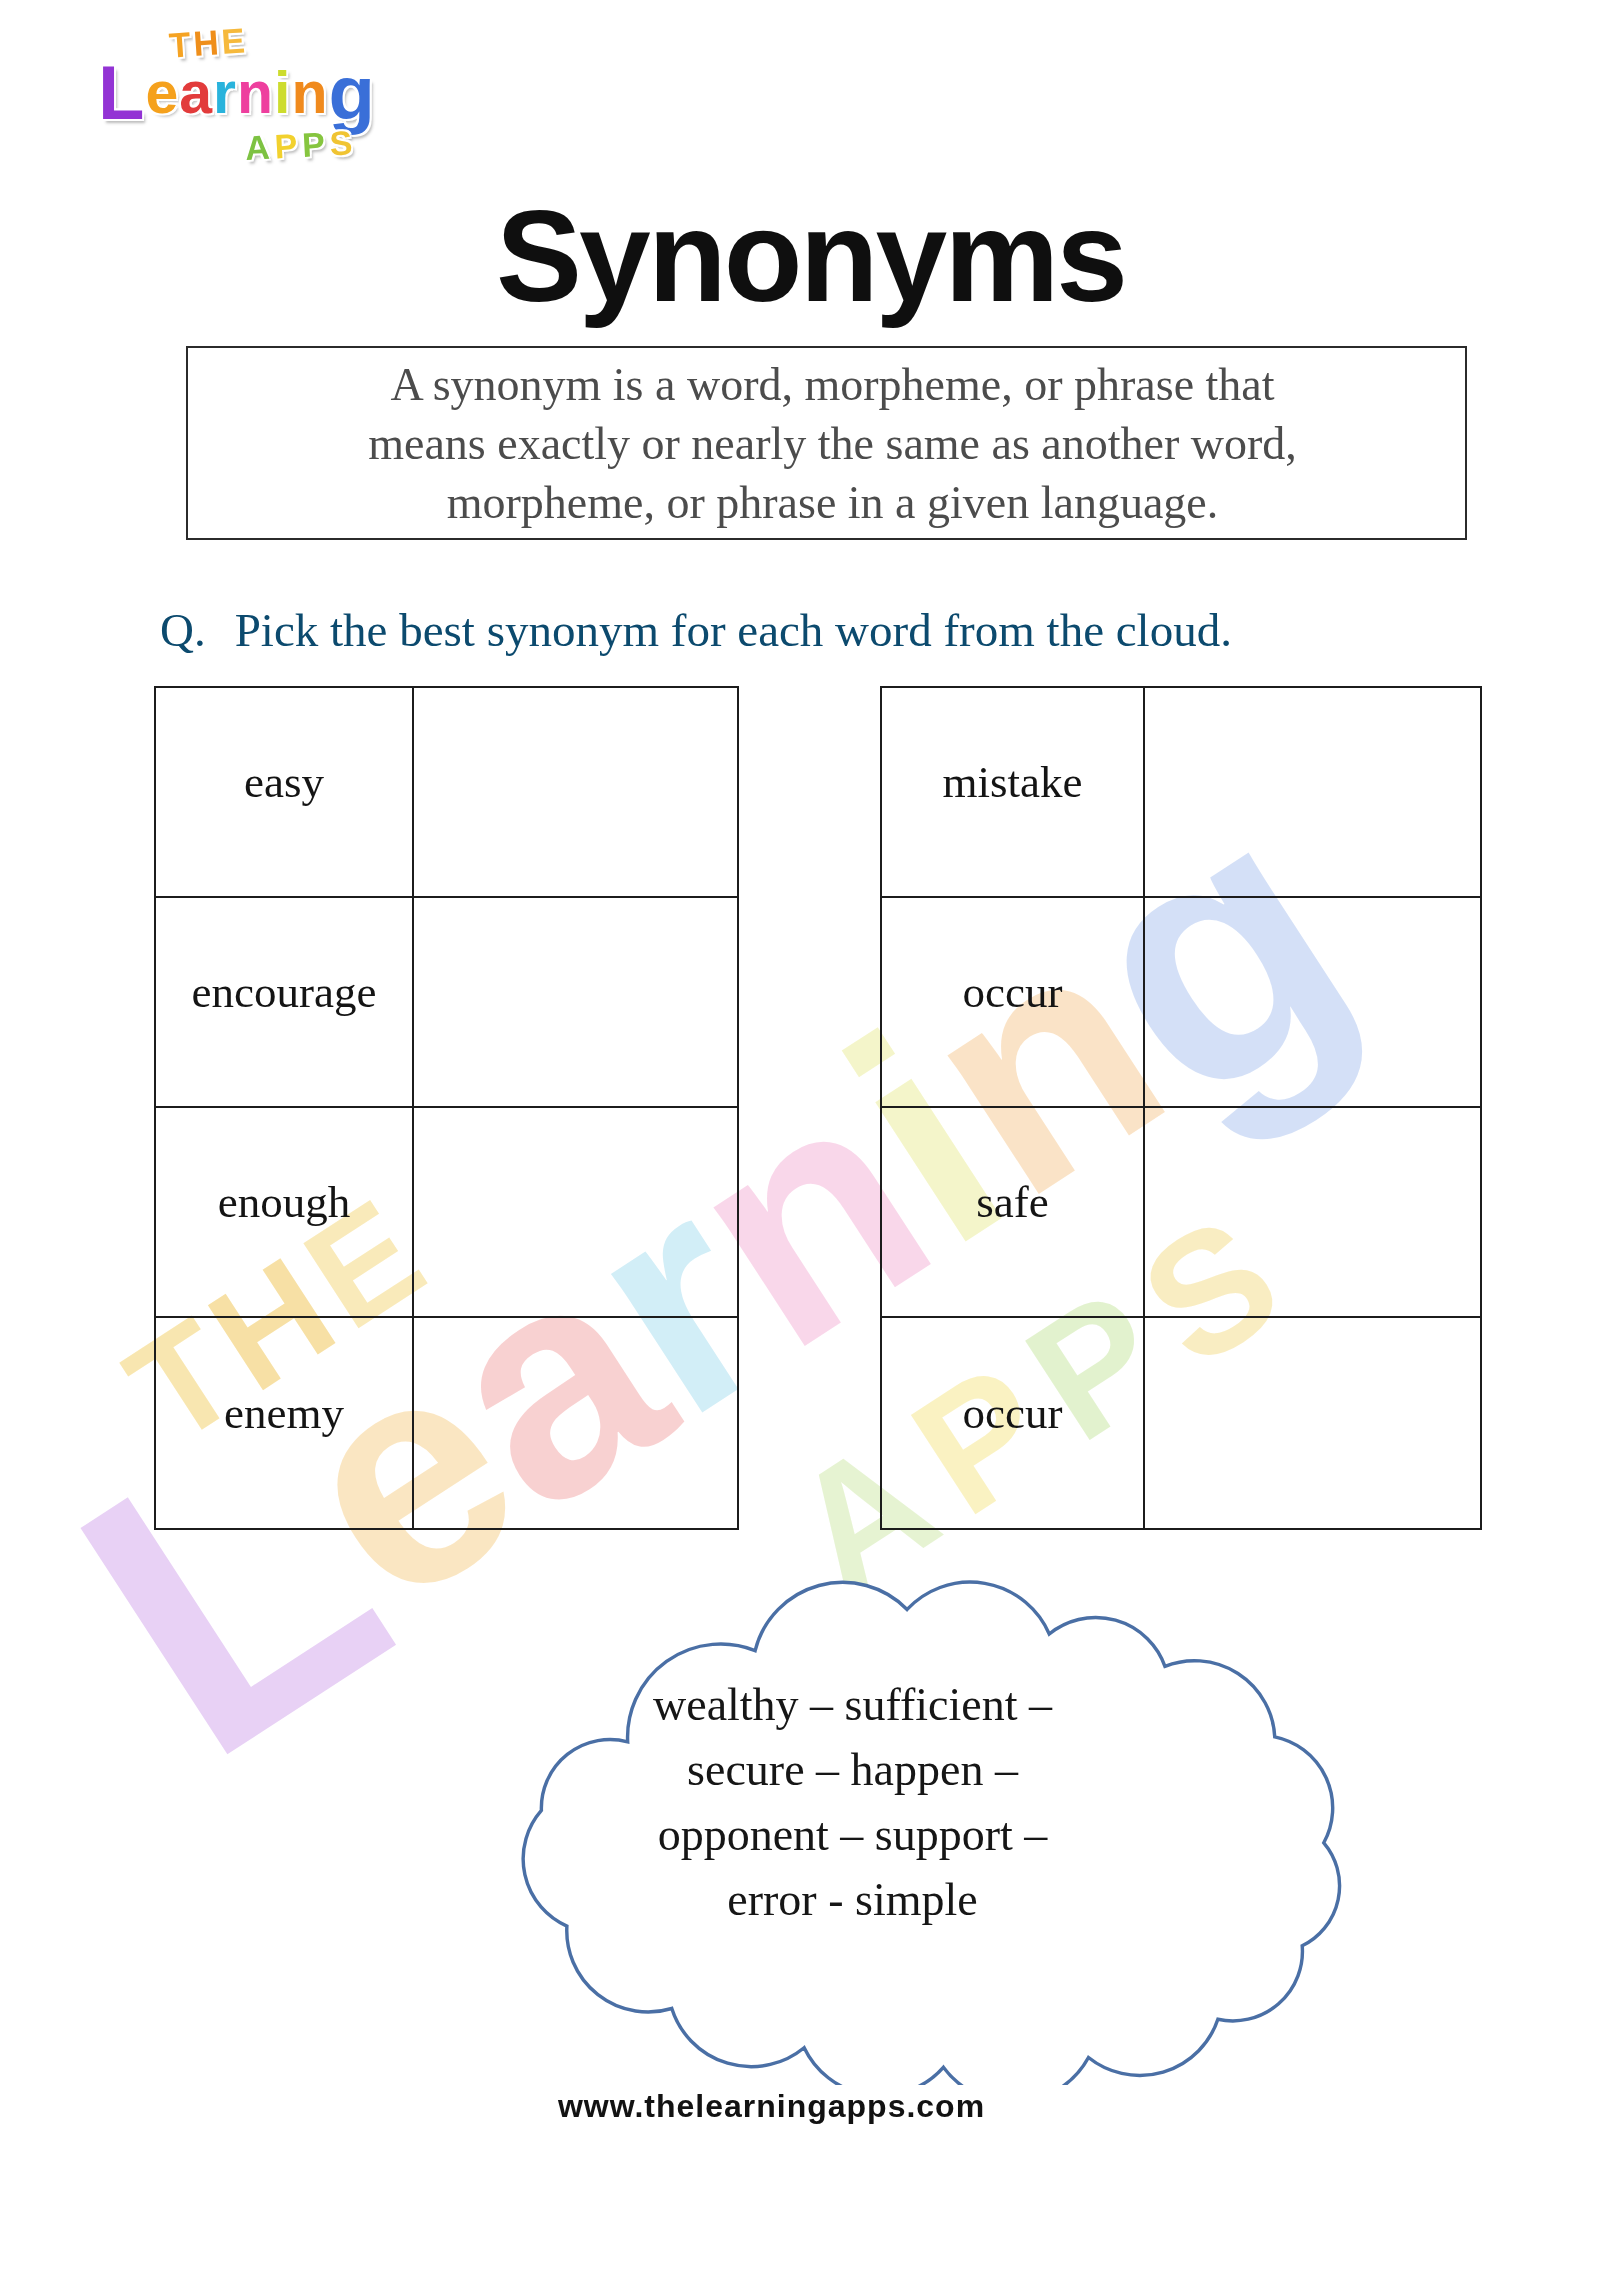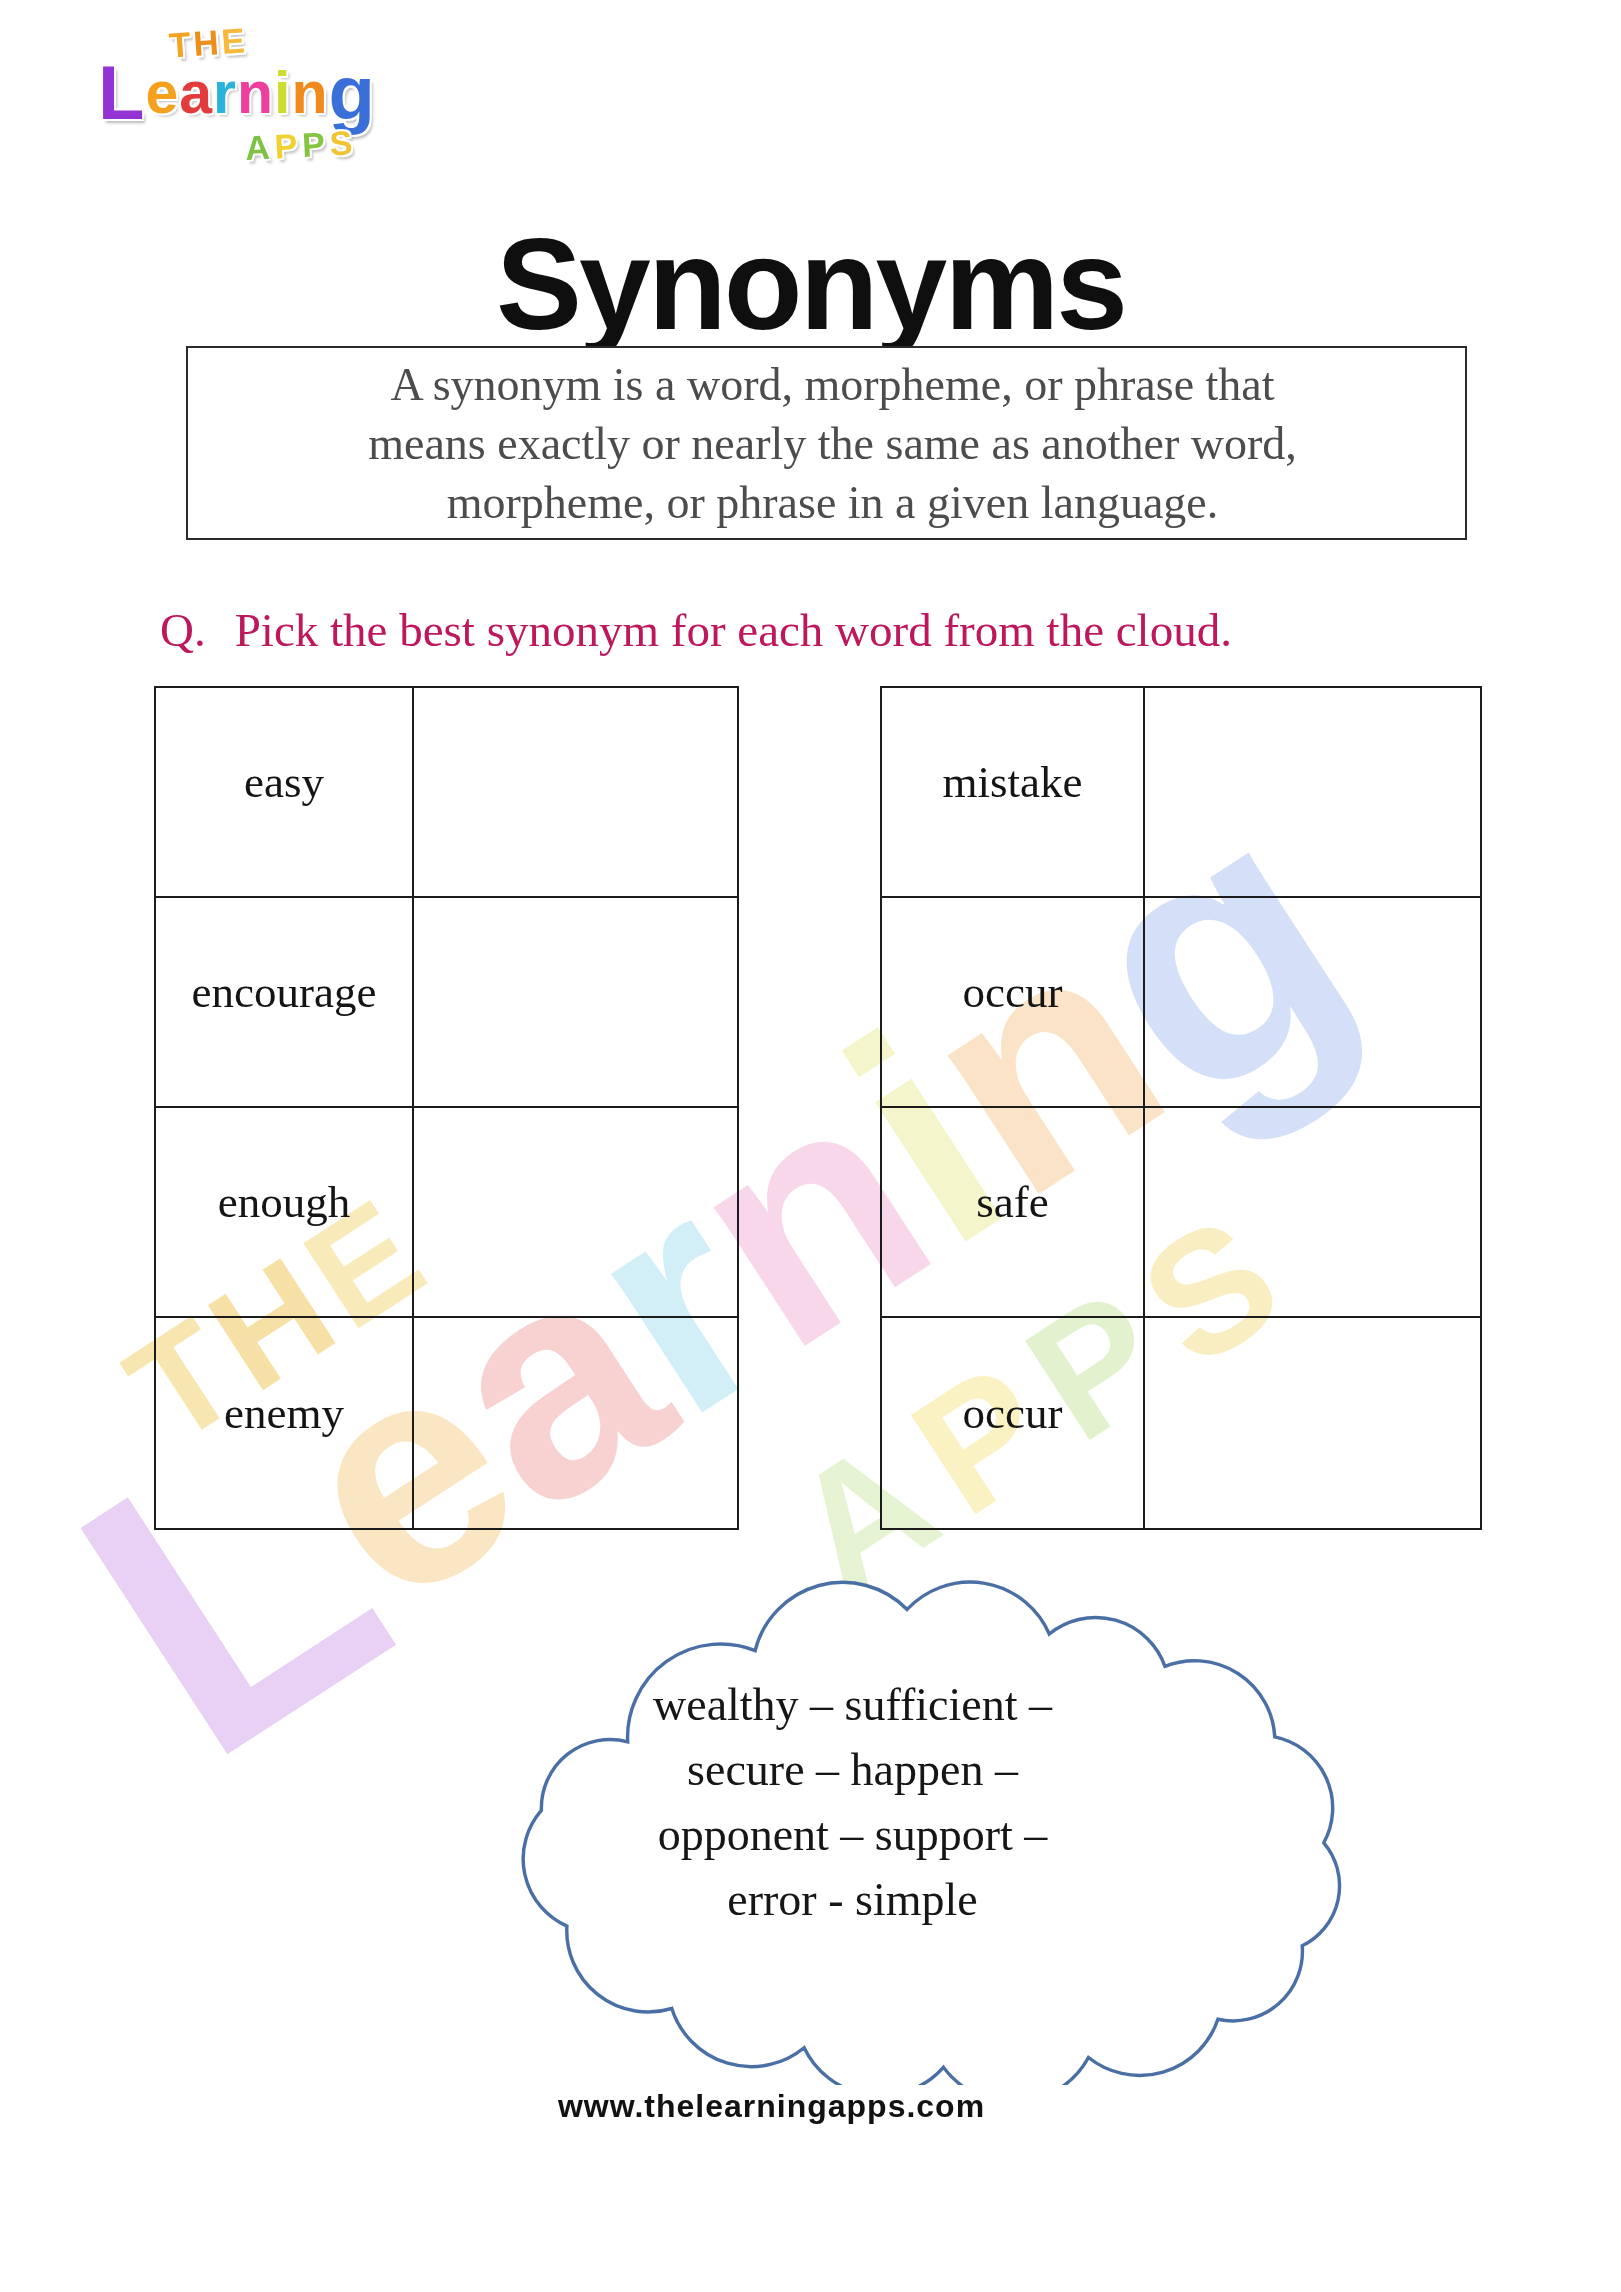--- a/index.html
+++ b/index.html
@@ -29,21 +29,21 @@
   .logo span{text-shadow:2px 2px 0 #fff,-2px -2px 0 #fff,2px -2px 0 #fff,-2px 2px 0 #fff,2.9px 3.9px 2.9px rgba(60,60,60,.35);}
   .logo-the{position:absolute;left:73px;top:11.8px;font-size:35px;letter-spacing:2.9px;transform:rotate(-4deg);line-height:1;}
   .logo-learning{position:absolute;left:2px;top:41px;font-size:59px;letter-spacing:1px;line-height:1;white-space:nowrap;}
   .logo-learning span{vertical-align:middle;}
   .logo-apps{position:absolute;left:149px;top:114px;font-size:34px;letter-spacing:4.9px;transform:rotate(-3deg);line-height:1;}
 
   
   .title{
     position:absolute;left:0;top:192px;width:100%;text-align:center;z-index:2;
     font-family:"Liberation Sans",sans-serif;font-weight:bold;
-    font-size:129px;line-height:1;letter-spacing:-2.9px;color:#0f0f0f;margin-top:28px;
+    font-size:129px;line-height:1;letter-spacing:-2.9px;color:#0f0f0f;
   }
 
   
   .defbox{
     position:absolute;left:186px;top:346px;width:1281px;height:194px;z-index:2;
     border:2px solid #2b2b2b;box-sizing:border-box;
     display:flex;align-items:center;justify-content:center;text-align:center;
     background:#fff;
     padding-left:12px;
   }
@@ -102,21 +102,21 @@
   </div>
 
   <div class="title">Synonyms</div>
 
   <div class="defbox">
     <p>A synonym is a word, morpheme, or phrase that
 means exactly or nearly the same as another word,
 morpheme, or phrase in a given language.</p>
   </div>
 
-  <div class="question" style="color: #be185d;">
+  <div class="question" style="color: #0c4a6e;">
     <span class="q-label">Q.</span><span>Pick the best synonym for each word from the cloud.</span>
   </div>
 
   <div class="wtable" id="table-left">
     <div class="trow">
       <div class="wcell word-cell">easy</div>
       <div class="wcell answer-cell"></div>
     </div>
     <div class="trow">
       <div class="wcell word-cell">encourage</div>

